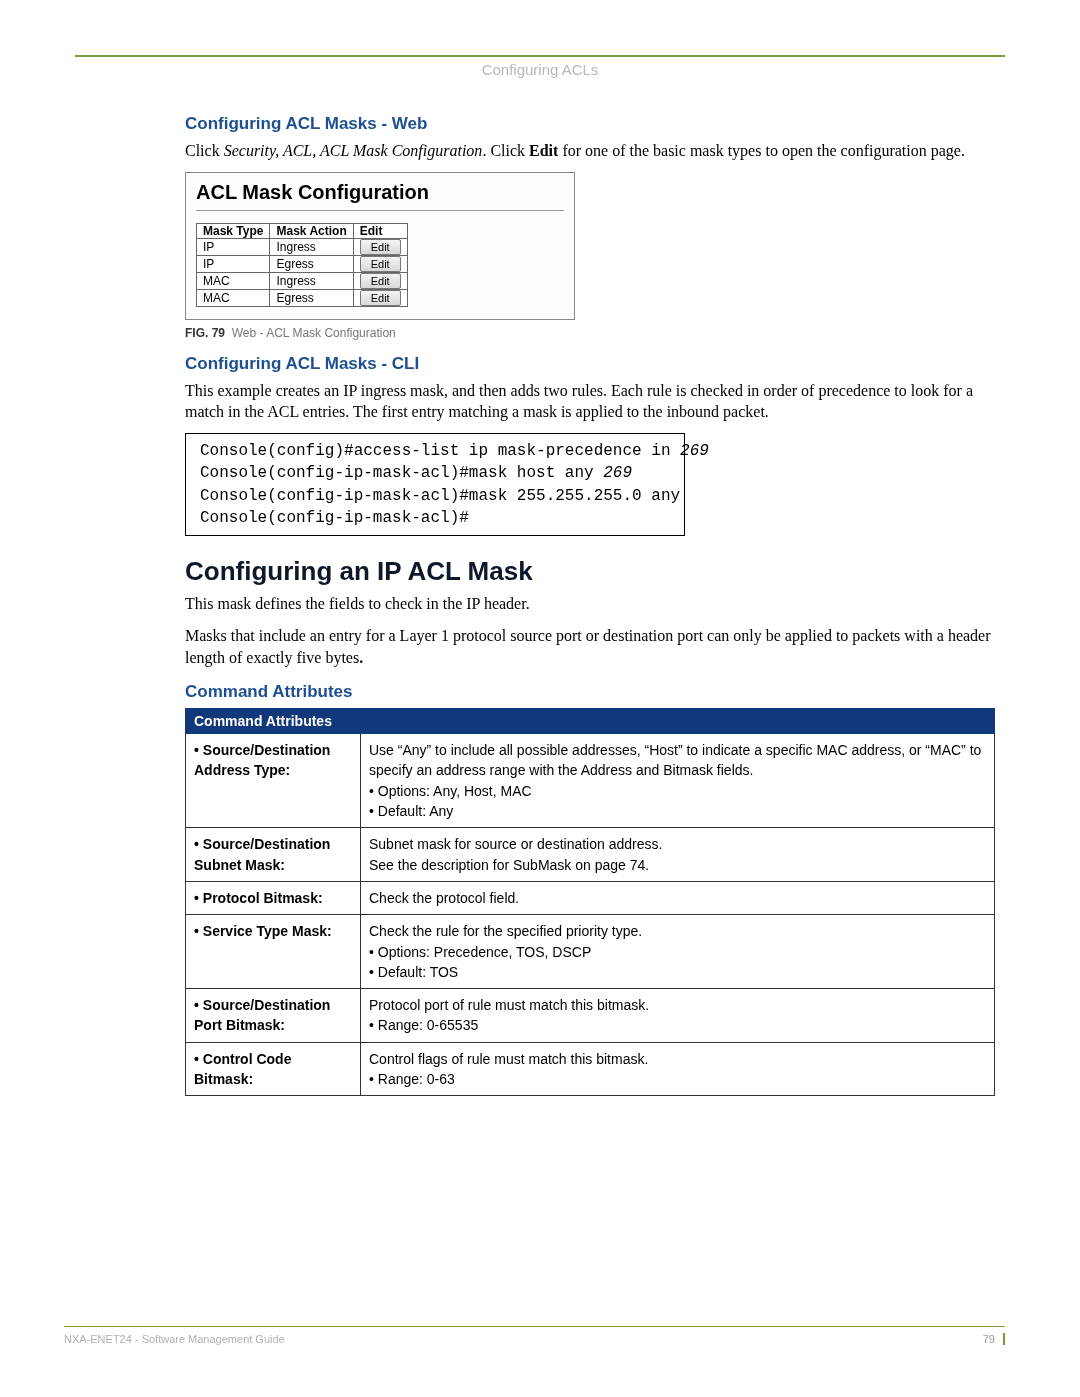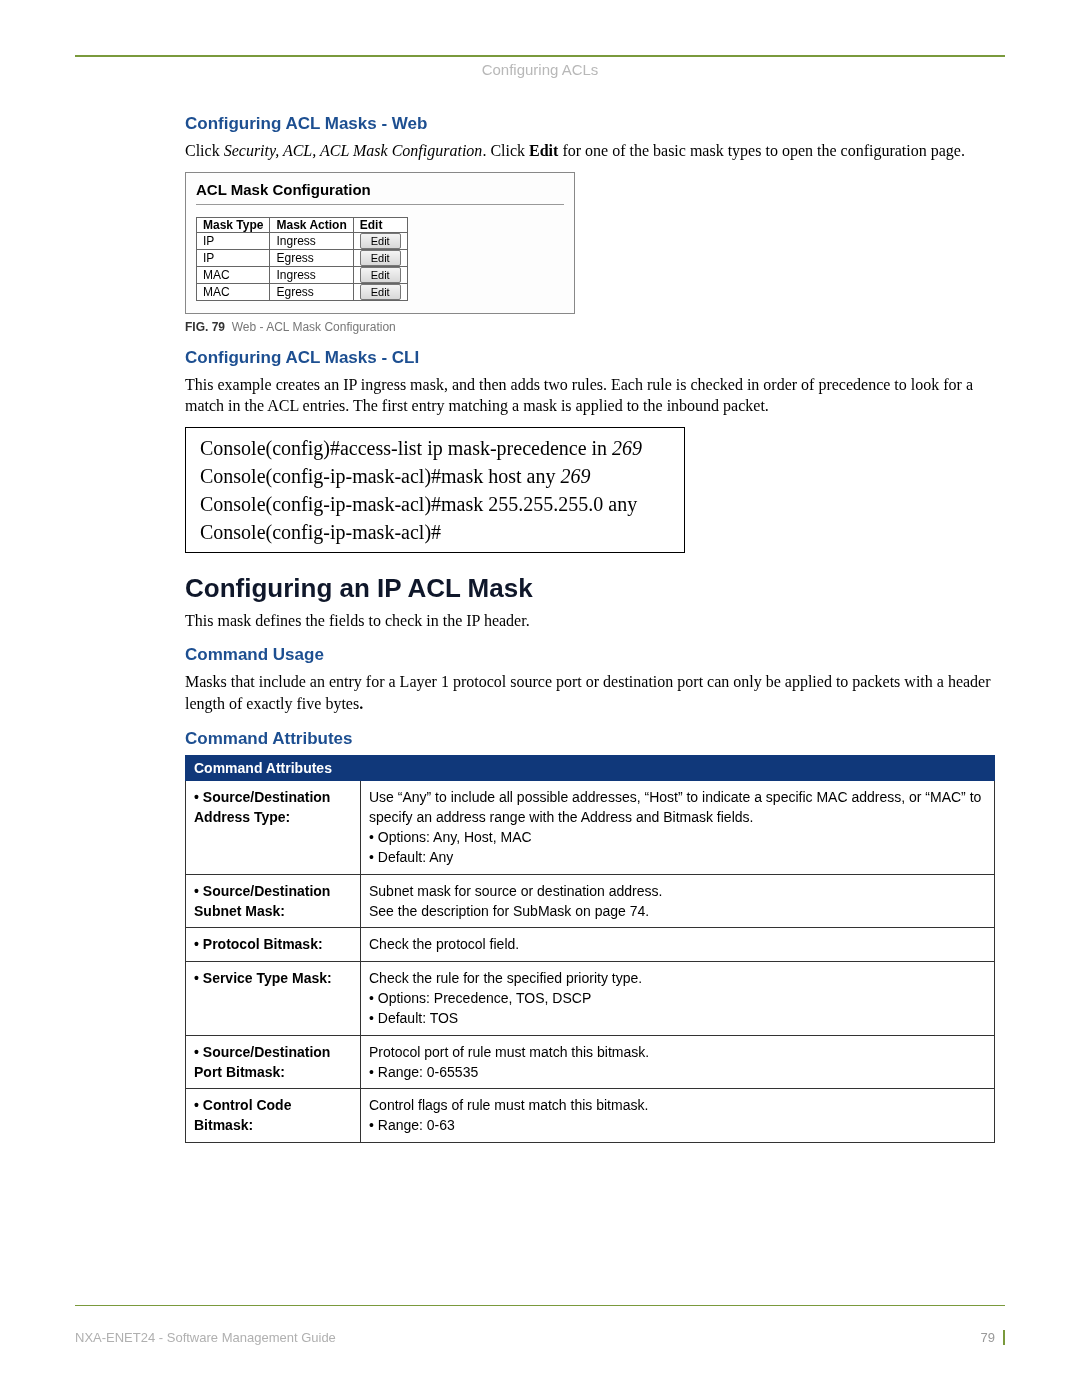--- a/index.html
+++ b/index.html
@@ -59,21 +59,21 @@
   
   .panel {
     border: 1px solid #888;
     width: 390px;
     padding: 8px 10px 12px 10px;
     background: #fdfdfd;
     font-family: Arial, Helvetica, sans-serif;
   }
   .panel-title {
     font-weight: bold;
-    font-size: 15px;
+    font-size: 20px;
     margin: 0 0 6px 0;
   }
   .panel-divider { border-top: 1px solid #999; margin: 0 0 12px 0;}
   .mask-table {
     border-collapse: collapse;
     font-size: 12px;
   }
   .mask-table th, .mask-table td {
     border: 1px solid #666;
     padding: 0 6px;
@@ -97,22 +97,22 @@
     color: #777;
     margin: 6px 0 10px 0;
   }
   .figcap .fignum { color:#333; font-weight:bold; }
 
   
   .cli {
     border: 1px solid #000;
     width: 500px;
     padding: 6px 14px;
-    font-family: Liberation Serif, serif;
-    font-size: 20px;
+    font-family: Liberation Mono, monospace;
+    font-size: 16px;
     line-height: 1.4;
     margin: 6px 0 18px 0;
     white-space: pre;
   }
   .cli .arg { font-style: italic; }
 
   
   .ca-table {
     width: 100%;
     border-collapse: collapse;
@@ -137,27 +137,27 @@
   .ca-table td.attr {
     width: 175px;
     font-weight: bold;
   }
   .ca-table td.attr .bullet { font-weight:bold; }
   .sub-bullet::before { content: "•  "; }
 
   
   .footer {
     position: absolute;
-    left: 75px; right: 75px; bottom: 52px;
+    left: 64px; right: 75px; bottom: 52px;
     border-top: 1px solid #7a9a3c;
-    padding-top: 24px;
+    padding-top: 6px;
     display: flex;
     justify-content: space-between;
     font-family: Arial, Helvetica, sans-serif;
-    font-size: 13px;
+    font-size: 11px;
     color: #b0b0b0;
   }
   .footer .right {
     border-right: 2px solid #7a9a3c;
     padding-right: 8px;
     color: #999;
   }
 </style>
 </head>
 <body>
@@ -213,21 +213,20 @@
     <h3 class="blue">Configuring ACL Masks - CLI</h3>
     <p class="body">This example creates an IP ingress mask, and then adds two rules. Each rule is checked in order of precedence to look for a match in the ACL entries. The first entry matching a mask is applied to the inbound packet.</p>
     <div class="cli"><span>Console(config)#access-list ip mask-precedence in </span><span class="arg">269</span>
 <span>Console(config-ip-mask-acl)#mask host any </span><span class="arg">269</span>
 <span>Console(config-ip-mask-acl)#mask 255.255.255.0 any</span>
 <span>Console(config-ip-mask-acl)#</span></div>
 
     <h2 class="big">Configuring an IP ACL Mask</h2>
     <p class="body">This mask defines the fields to check in the IP header.</p>
 
-    <h3 class="blue">Command Usage</h3>
     <p class="body">
       <span>Masks that include an entry for a Layer 1 protocol source port or destination port can only be applied to packets with a header length of exactly five bytes</span><span class="bold">.</span>
     </p>
 
     <h3 class="blue">Command Attributes</h3>
 
     <table class="ca-table">
       <thead>
         <tr>
             <th colspan="2">Command Attributes</th>

